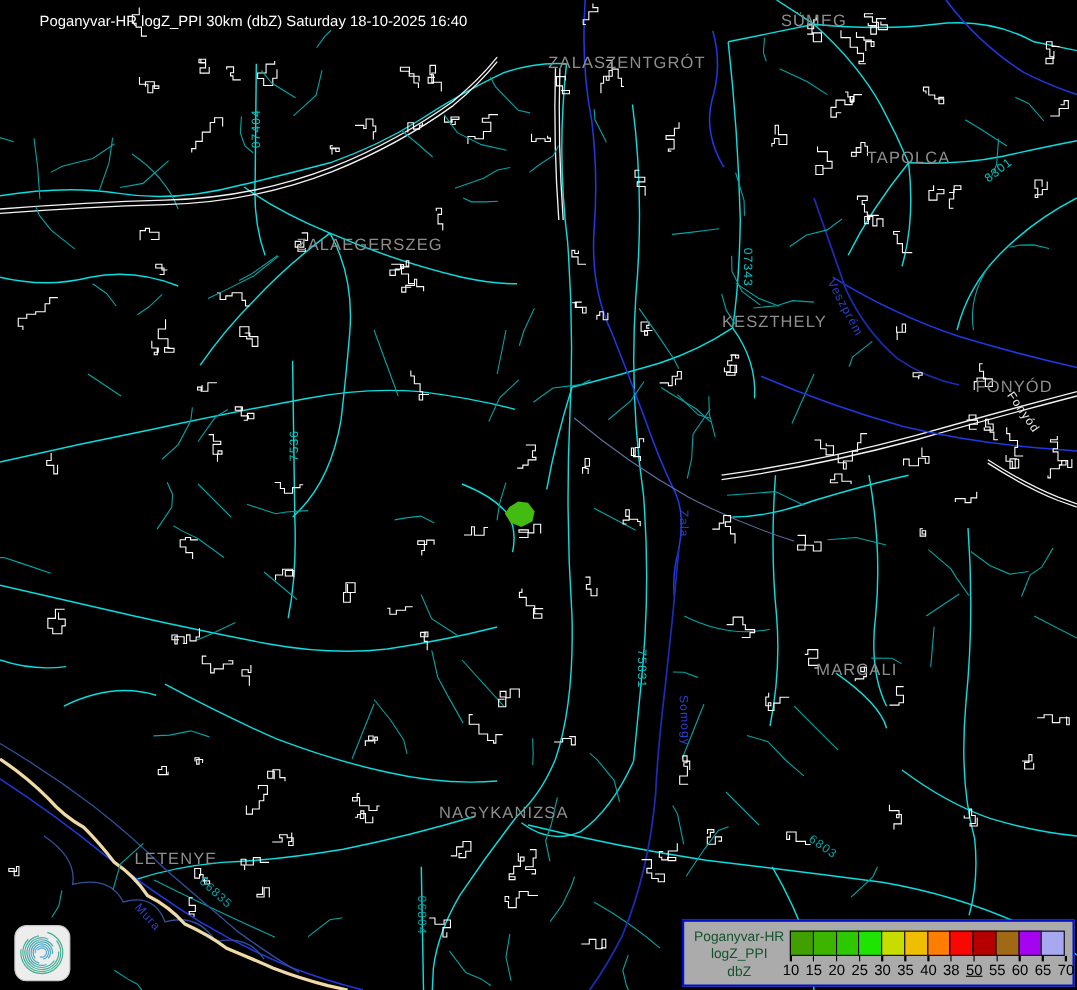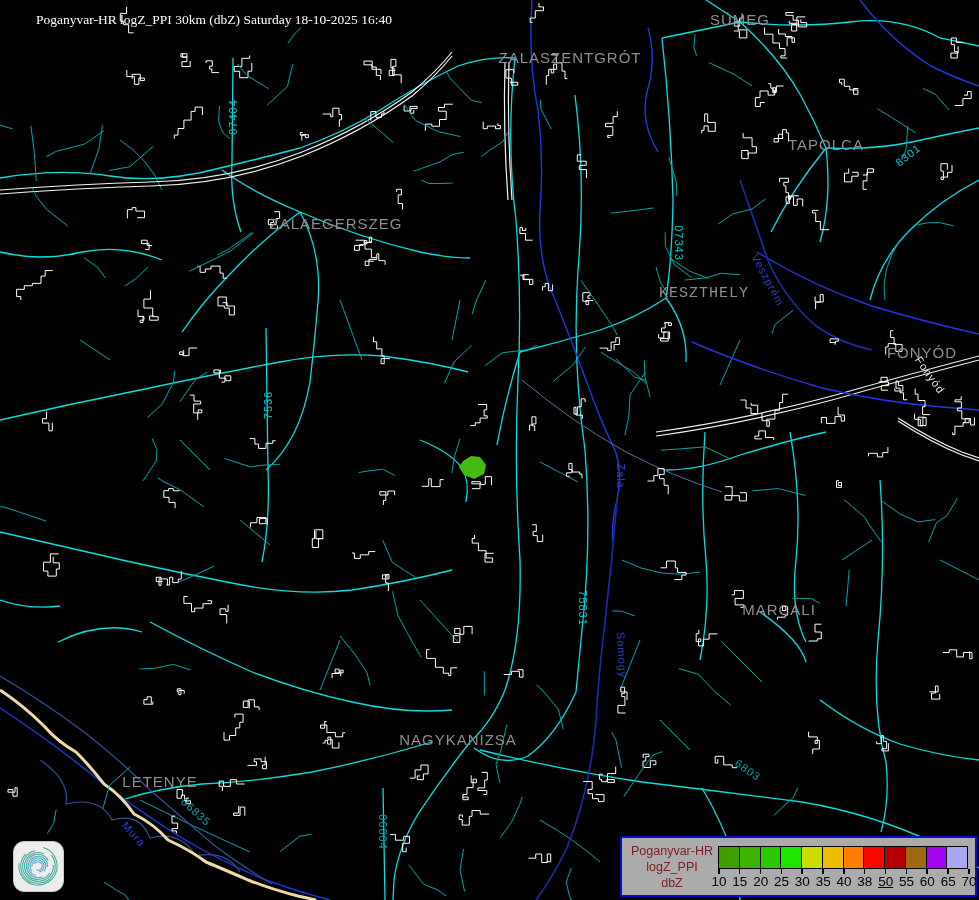--- a/index.html
+++ b/index.html
@@ -12,24 +12,24 @@
   .riv  {stroke:#2038E0;stroke-width:1.4;fill:none;}
   .riv2 {stroke:#31509B;stroke-width:1.2;fill:none;}
   .bnd  {stroke:#1B2CB0;stroke-width:1.6;fill:none;}
   .diml {stroke:#5F6F9E;stroke-width:1;fill:none;}
   .tanb {stroke:#EFD9A6;stroke-width:3;fill:none;}
   .vil  {stroke:#FFFFFF;stroke-width:1;fill:none;}
   #labels{position:absolute;left:0;top:0;width:100%;height:100%;pointer-events:none;}
   .city{position:absolute;color:#8E8E8E;font-size:15px;letter-spacing:1px;white-space:nowrap;
         transform:translate(-50%,-50%);}
   .mlabel{position:absolute;font-size:11px;letter-spacing:1px;white-space:nowrap;}
-  #title{position:absolute;left:36px;top:12px;color:#FFFFFF;font-size:13.5px;white-space:nowrap;font-family:Liberation Serif, serif;}
+  #title{position:absolute;left:36px;top:12px;color:#FFFFFF;font-size:13.5px;white-space:nowrap;}
   #legend{position:absolute;left:620px;top:836px;width:357px;height:61px;box-sizing:border-box;
           background:#ABABAB;border:2px solid #000FC8;}
-  #legend .prod{position:absolute;left:6px;top:5px;width:88px;text-align:center;color:#7f1d1d;
+  #legend .prod{position:absolute;left:6px;top:5px;width:88px;text-align:center;color:#14532d;
                 font-size:12.5px;line-height:16px;}
   #legend .cells{position:absolute;left:96px;top:8px;width:250px;height:23px;display:flex;}
   .legend-cell{flex:1 1 auto;border:1px solid #000;margin-left:-1px;box-sizing:border-box;}
   .legend-cell:first-child{margin-left:0;}
   .ltick{position:absolute;top:31px;width:1.5px;height:5px;background:#000;}
   .llab{position:absolute;top:36px;transform:translateX(-50%);font-size:13.5px;color:#000;}
   #logo{position:absolute;left:13px;top:841px;width:49px;height:49px;background:#EDEDED;
         border:1px solid #C9C9C9;border-radius:11px;}
 </style>
 </head>
@@ -349,21 +349,21 @@
         <path d="M928.6,542.2L936.4,522.8L947.0,515.6L957.2,498.3" class="rd2"></path>
         <path d="M394.8,475.4L382.6,469.2L368.9,470.8L358.7,472.6" class="rd2"></path>
       </g>
     </svg>
 
   <div id="labels">
       <span class="city" style="left: 740px; top: 19px;">SÜMEG</span>
       <span class="city" style="left: 570px; top: 57px;">ZALASZENTGRÓT</span>
       <span class="city" style="left: 826px; top: 144px;">TAPOLCA</span>
       <span class="city" style="left: 336px; top: 223px;">ZALAEGERSZEG</span>
-      <span class="city" style="left: 704px; top: 293px; font-family: Liberation Mono, monospace;">KESZTHELY</span>
+      <span class="city" style="left: 704px; top: 293px;">KESZTHELY</span>
       <span class="city" style="left: 922px; top: 352px;">FONYÓD</span>
       <span class="city" style="left: 779px; top: 609px;">MARCALI</span>
       <span class="city" style="left: 458px; top: 739px;">NAGYKANIZSA</span>
       <span class="city" style="left: 160px; top: 781px;">LETENYE</span>
       <span class="mlabel" style="left: 233px; top: 117px; color: rgb(0, 200, 200); transform: translate(-50%, -50%) rotate(-90deg);">07404</span>
       <span class="mlabel" style="left: 268px; top: 405px; color: rgb(0, 200, 200); transform: translate(-50%, -50%) rotate(-90deg);">7536</span>
       <span class="mlabel" style="left: 679px; top: 243px; color: rgb(0, 200, 200); transform: translate(-50%, -50%) rotate(90deg);">07343</span>
       <span class="mlabel" style="left: 908px; top: 155px; color: rgb(0, 200, 200); transform: translate(-50%, -50%) rotate(-38deg);">8301</span>
       <span class="mlabel" style="left: 583px; top: 608px; color: rgb(0, 200, 200); transform: translate(-50%, -50%) rotate(90deg);">75831</span>
       <span class="mlabel" style="left: 196px; top: 812px; color: rgb(0, 166, 166); transform: translate(-50%, -50%) rotate(42deg);">06835</span>

